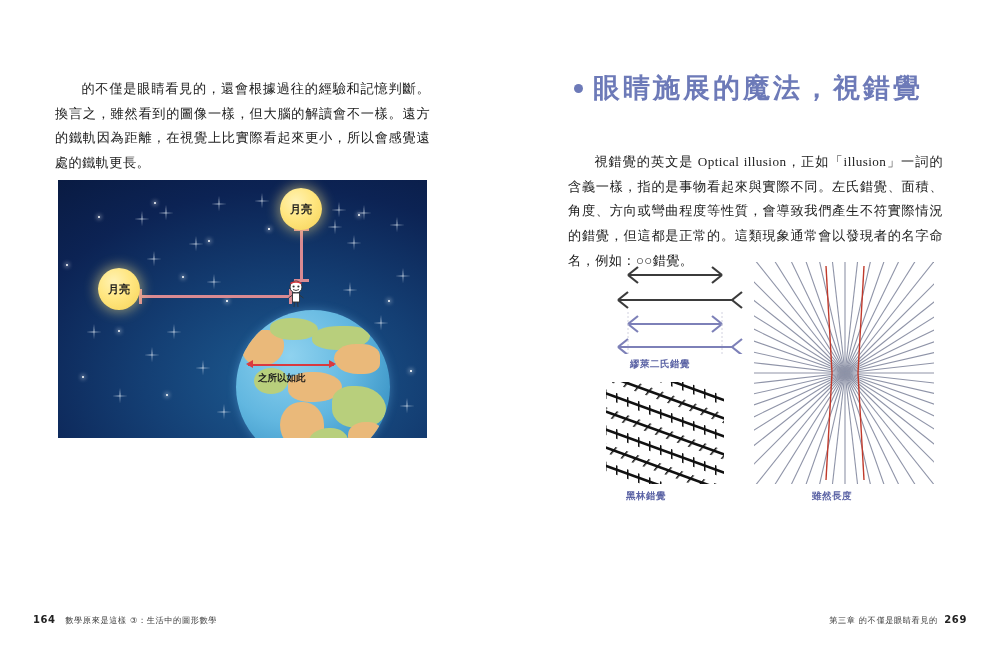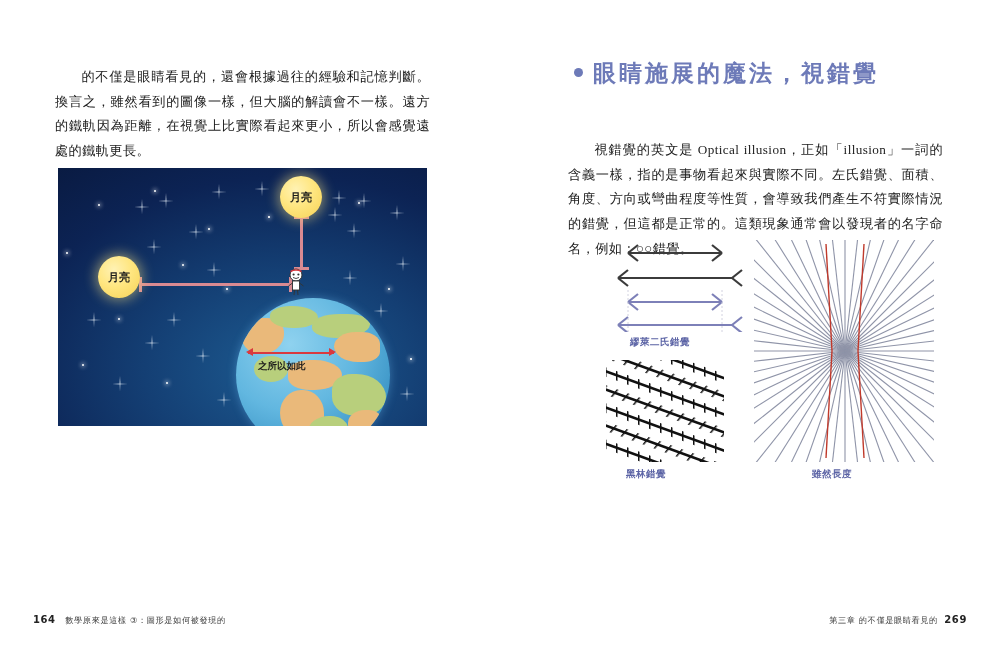--- a/index.html
+++ b/index.html
@@ -7,21 +7,21 @@
     background: #ffffff;
   }
   body {
     width: 1000px; height: 650px;
     position: relative;
     overflow: hidden;
     font-family: "Liberation Serif", "DejaVu Serif", serif;
     color: #1a1a1a;
   }
 
-  .spread { position: absolute; inset: 0; }
+  .spread { position: absolute; inset: 0; margin-top: 12px; }
 
   
   .page-left  { position: absolute; left: 55px;  top: 0; width: 375px; height: 650px; }
   .page-right { position: absolute; left: 568px; top: 0; width: 375px; height: 650px; }
 
   .body-text {
     font-size: 13.2px;
     line-height: 24.6px;
     letter-spacing: 0.4px;
     text-align: justify;
@@ -95,36 +95,36 @@
     font-family: "DejaVu Sans", sans-serif;
     font-size: 9.5px; font-weight: bold; color: #1b1b1b;
     background: rgba(255,255,255,0.0);
   }
 
   
   #heading {
     position: absolute; left: 6px; top: 58px;
     font-family: "DejaVu Sans", sans-serif;
     font-weight: bold;
-    font-size: 23px;
+    font-size: 27px;
     letter-spacing: 3px;
     color: #6d7ab8;
     white-space: nowrap;
   }
   #heading .bullet {
     display: inline-block;
     width: 9px; height: 9px; border-radius: 50%;
     background: #6d7ab8;
     margin-right: 10px; vertical-align: 4px;
   }
   #para-r1 { position: absolute; left: 0; top: 125px; width: 375px; }
   #para-r2 { position: absolute; left: 0; top: 505px; width: 375px; }
 
   
-  .illus-wrap { position: absolute; left: 0; top: 240px; width: 375px; height: 248px; }
+  .illus-wrap { position: absolute; left: 0; top: 250px; width: 375px; height: 248px; }
 
   #fig-muller { position: absolute; left: 46px; top: 0; width: 130px; height: 92px; }
   #fig-zollner { position: absolute; left: 38px; top: 120px; width: 118px; height: 102px; }
   #fig-hering  { position: absolute; left: 186px; top: 0; width: 180px; height: 222px; }
 
   .fig-cap {
     position: absolute;
     font-family: "DejaVu Sans", sans-serif;
     font-size: 9.5px;
     color: #5b63a5;
@@ -384,20 +384,20 @@
         <line x1="110" y1="4" x2="104" y2="111" stroke="#c0392b" stroke-width="1.4"></line>
         <line x1="104" y1="111" x2="110" y2="218" stroke="#c0392b" stroke-width="1.4"></line>
       </svg>
       <div class="fig-cap" id="cap-hering">雖然長度</div>
     </div>
 
   </div>
 
   <div class="footer" id="footer-left">
     <span class="pnum">164</span>
-    &nbsp;&nbsp;<span>數學原來是這樣 ③：圖形是如何被發現的</span>
+    &nbsp;&nbsp;<span>數學原來是這樣 ③：生活中的圖形數學</span>
   </div>
 
   <div class="footer" id="footer-right">
     <span>第三章  的不僅是眼睛看見的</span>&nbsp;&nbsp;<span class="pnum">269</span>
   </div>
 
 </div>
 
 </body></html>

